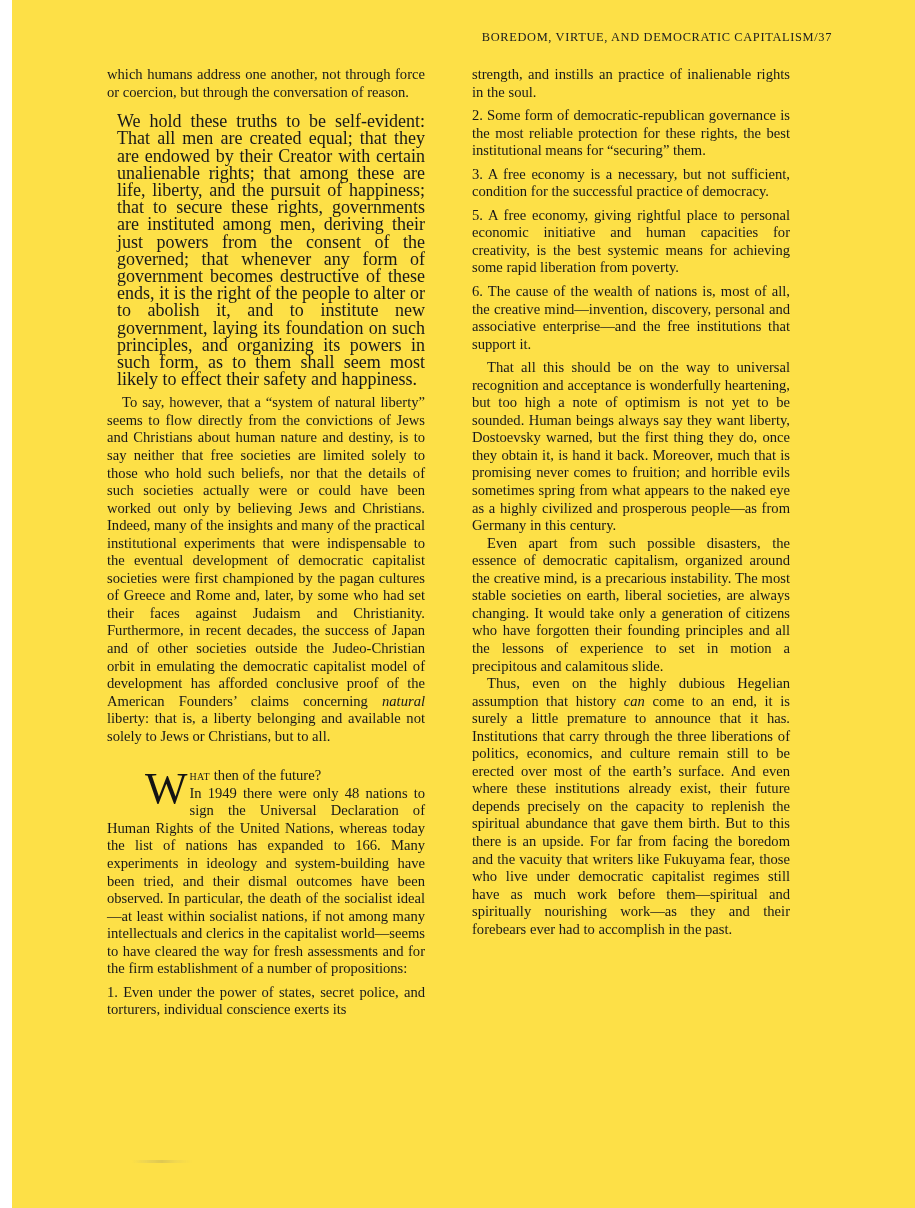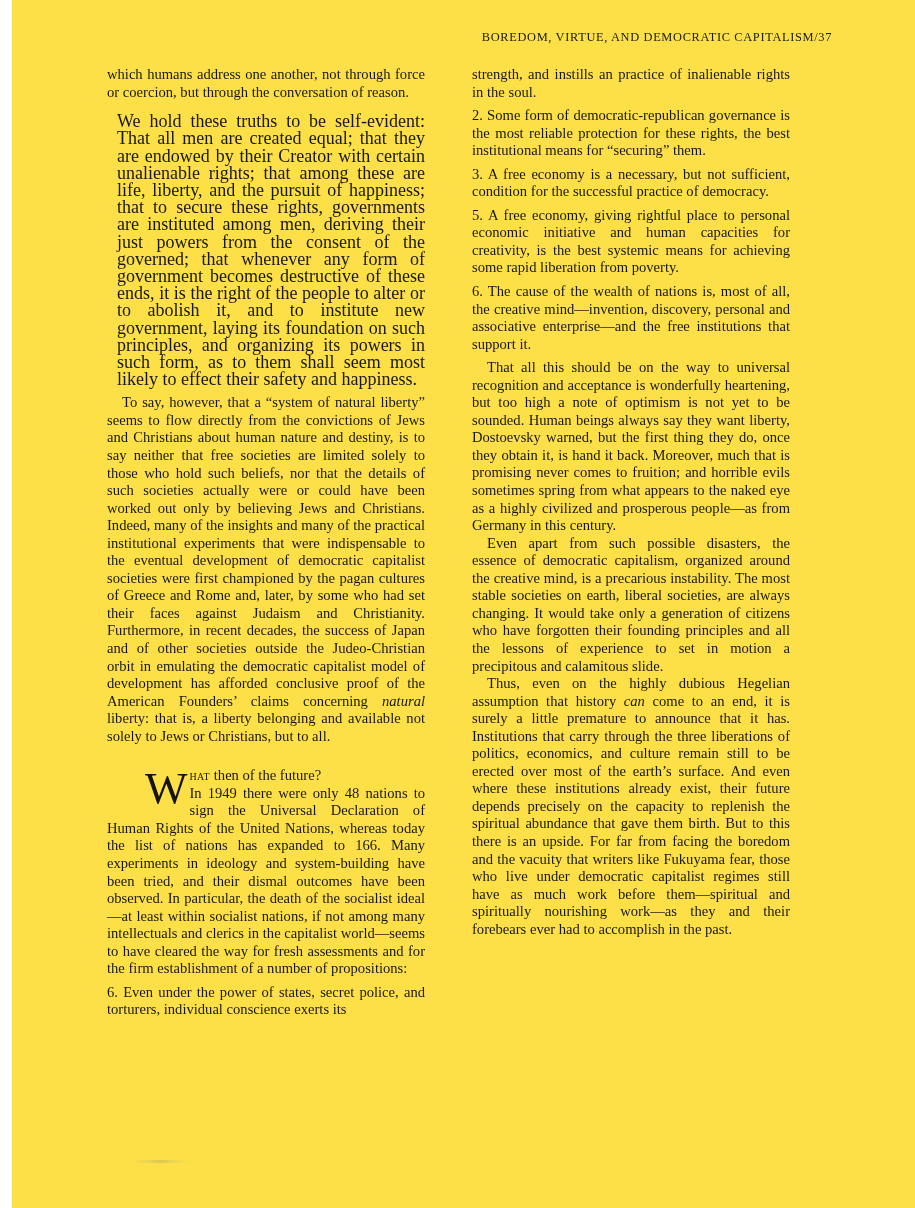--- a/index.html
+++ b/index.html
@@ -144,21 +144,21 @@
 
 
       <div class="blockquote">
         <p>We hold these truths to be self-evident: That all men are created equal; that they are endowed by their Creator with certain unalienable rights; that among these are life, liberty, and the pursuit of happiness; that to secure these rights, governments are instituted among men, deriving their just powers from the consent of the governed; that whenever any form of government becomes destructive of these ends, it is the right of the people to alter or to abolish it, and to institute new government, laying its foundation on such principles, and organizing its powers in such form, as to them shall seem most likely to effect their safety and happiness.</p>
       </div>
 
       <p class="indent space-before"><span>To say, however, that a “system of natural liberty” seems to flow directly from the convictions of Jews and Christians about human nature and destiny, is to say neither that free societies are limited solely to those who hold such beliefs, nor that the details of such societies actually were or could have been worked out only by believing Jews and Christians. Indeed, many of the insights and many of the practical institutional experiments that were indispensable to the eventual development of democratic capitalist societies were first championed by the pagan cultures of Greece and Rome and, later, by some who had set their faces against Judaism and Christianity. Furthermore, in recent decades, the success of Japan and of other societies outside the Judeo-Christian orbit in emulating the democratic capitalist model of development has afforded conclusive proof of the American Founders’ claims concerning </span><em>natural</em><span> liberty: that is, a liberty belonging and available not solely to Jews or Christians, but to all.</span></p>
 
       <p class="dropcap-para"><span class="dropcap">W</span><span class="smallcaps">hat</span><span> then of the future?</span><br><span class="dropcap-second-line">In 1949 there were only 48 nations to sign the Universal Declaration of Human Rights of the United Nations, whereas today the list of nations has expanded to 166. Many experiments in ideology and system-building have been tried, and their dismal outcomes have been observed. In particular, the death of the socialist ideal—at least within socialist nations, if not among many intellectuals and clerics in the capitalist world—seems to have cleared the way for fresh assessments and for the firm establishment of a number of propositions:</span></p>
 
-      <p class="prop">6. Even under the power of states, secret police, and torturers, individual conscience exerts its</p>
+      <p class="prop">1. Even under the power of states, secret police, and torturers, individual conscience exerts its</p>
 
     </div>
 
     <div class="col">
 
       <p class="noindent">strength, and instills an practice of inalienable rights in the soul.</p>
 
       <p class="prop">2. Some form of democratic-republican governance is the most reliable protection for these rights, the best institutional means for “securing” them.</p>
 
       <p class="prop">3. A free economy is a necessary, but not sufficient, condition for the successful practice of democracy.</p>

